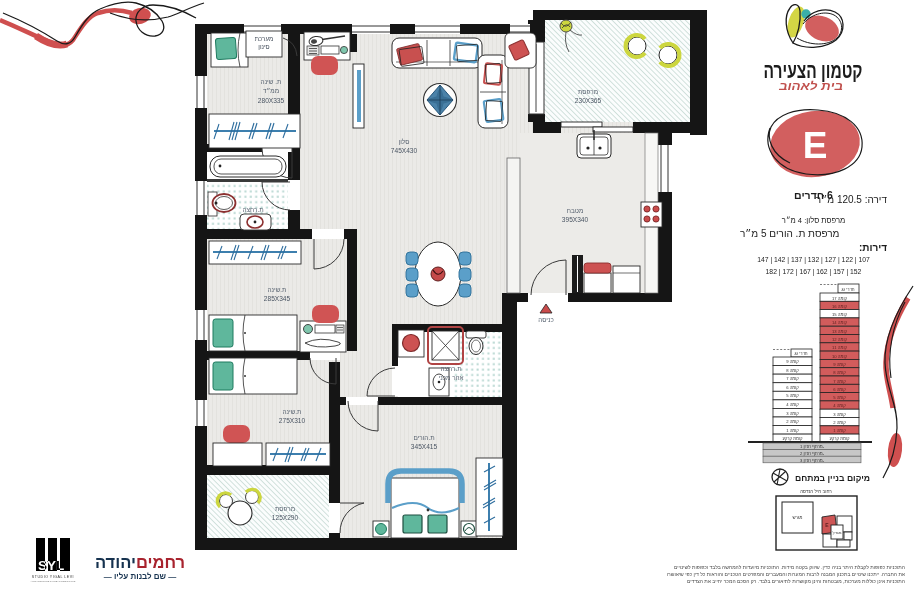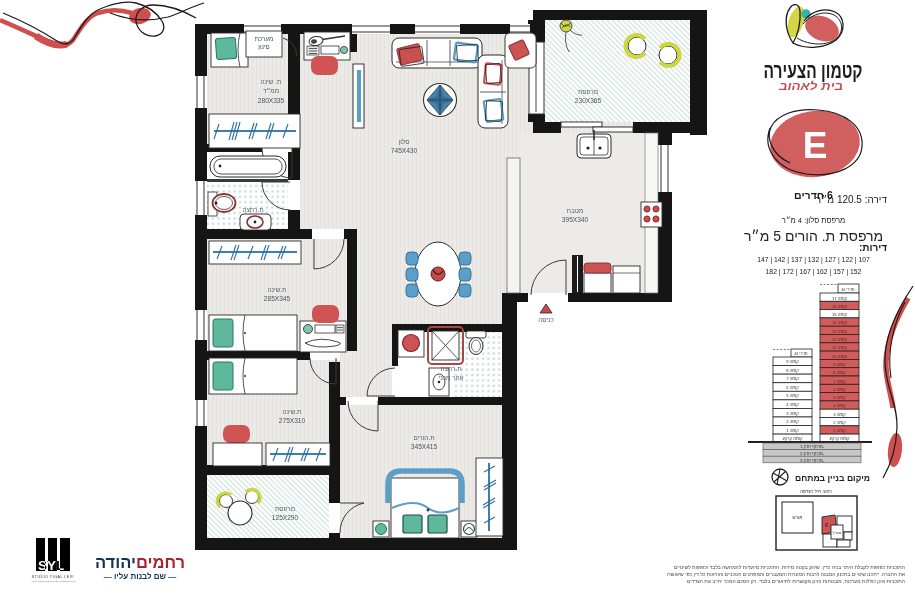--- a/index.html
+++ b/index.html
@@ -758,17 +758,17 @@
 
 <g text-anchor="middle">
 <text x="140" y="568" font-size="16.5" font-weight="bold"><tspan fill="#a8232e">רחמים</tspan><tspan fill="#16324f">יהודה</tspan></text>
 <text x="140" y="579" font-size="8" font-weight="bold" fill="#16324f">— שם לבנות עליו —</text>
 </g>
 </svg>
 
 <div style="position:absolute;left:740px;top:189px;width:147px;text-align:center;font-weight:bold;font-size:10.5px;color:#1c1c1c" dir="rtl">6 חדרים</div>
 <div style="position:absolute;left:740px;top:194px;width:147px;text-align:right;font-size:10px;color:#222" dir="rtl">דירה: 120.5 מ״ר</div>
 <div style="position:absolute;left:740px;top:215.5px;width:147px;text-align:center;font-size:7.6px;color:#222" dir="rtl">מרפסת סלון: 4 מ״ר</div>
-<div style="position:absolute;left:740px;top:227.5px;width:147px;text-align:center;font-size:14px;color:#222" dir="rtl">מרפסת ת. הורים 5 מ״ר</div>
+<div style="position:absolute;left:740px;top:227.5px;width:147px;text-align:left;font-size:10px;color:#222" dir="rtl">מרפסת ת. הורים 5 מ״ר</div>
 <div style="position:absolute;left:740px;top:242px;width:147px;text-align:right;font-weight:bold;font-size:10px;color:#1c1c1c" dir="rtl">דירות:</div>
 <div style="position:absolute;left:740px;top:256px;width:147px;text-align:center;font-size:6.8px;color:#222" dir="rtl">107 | 122 | 127 | 132 | 137 | 142 | 147</div>
 <div style="position:absolute;left:740px;top:268px;width:147px;text-align:center;font-size:6.8px;color:#222" dir="rtl">152 | 157 | 162 | 167 | 172 | 182</div>
 
 
 </body></html>

